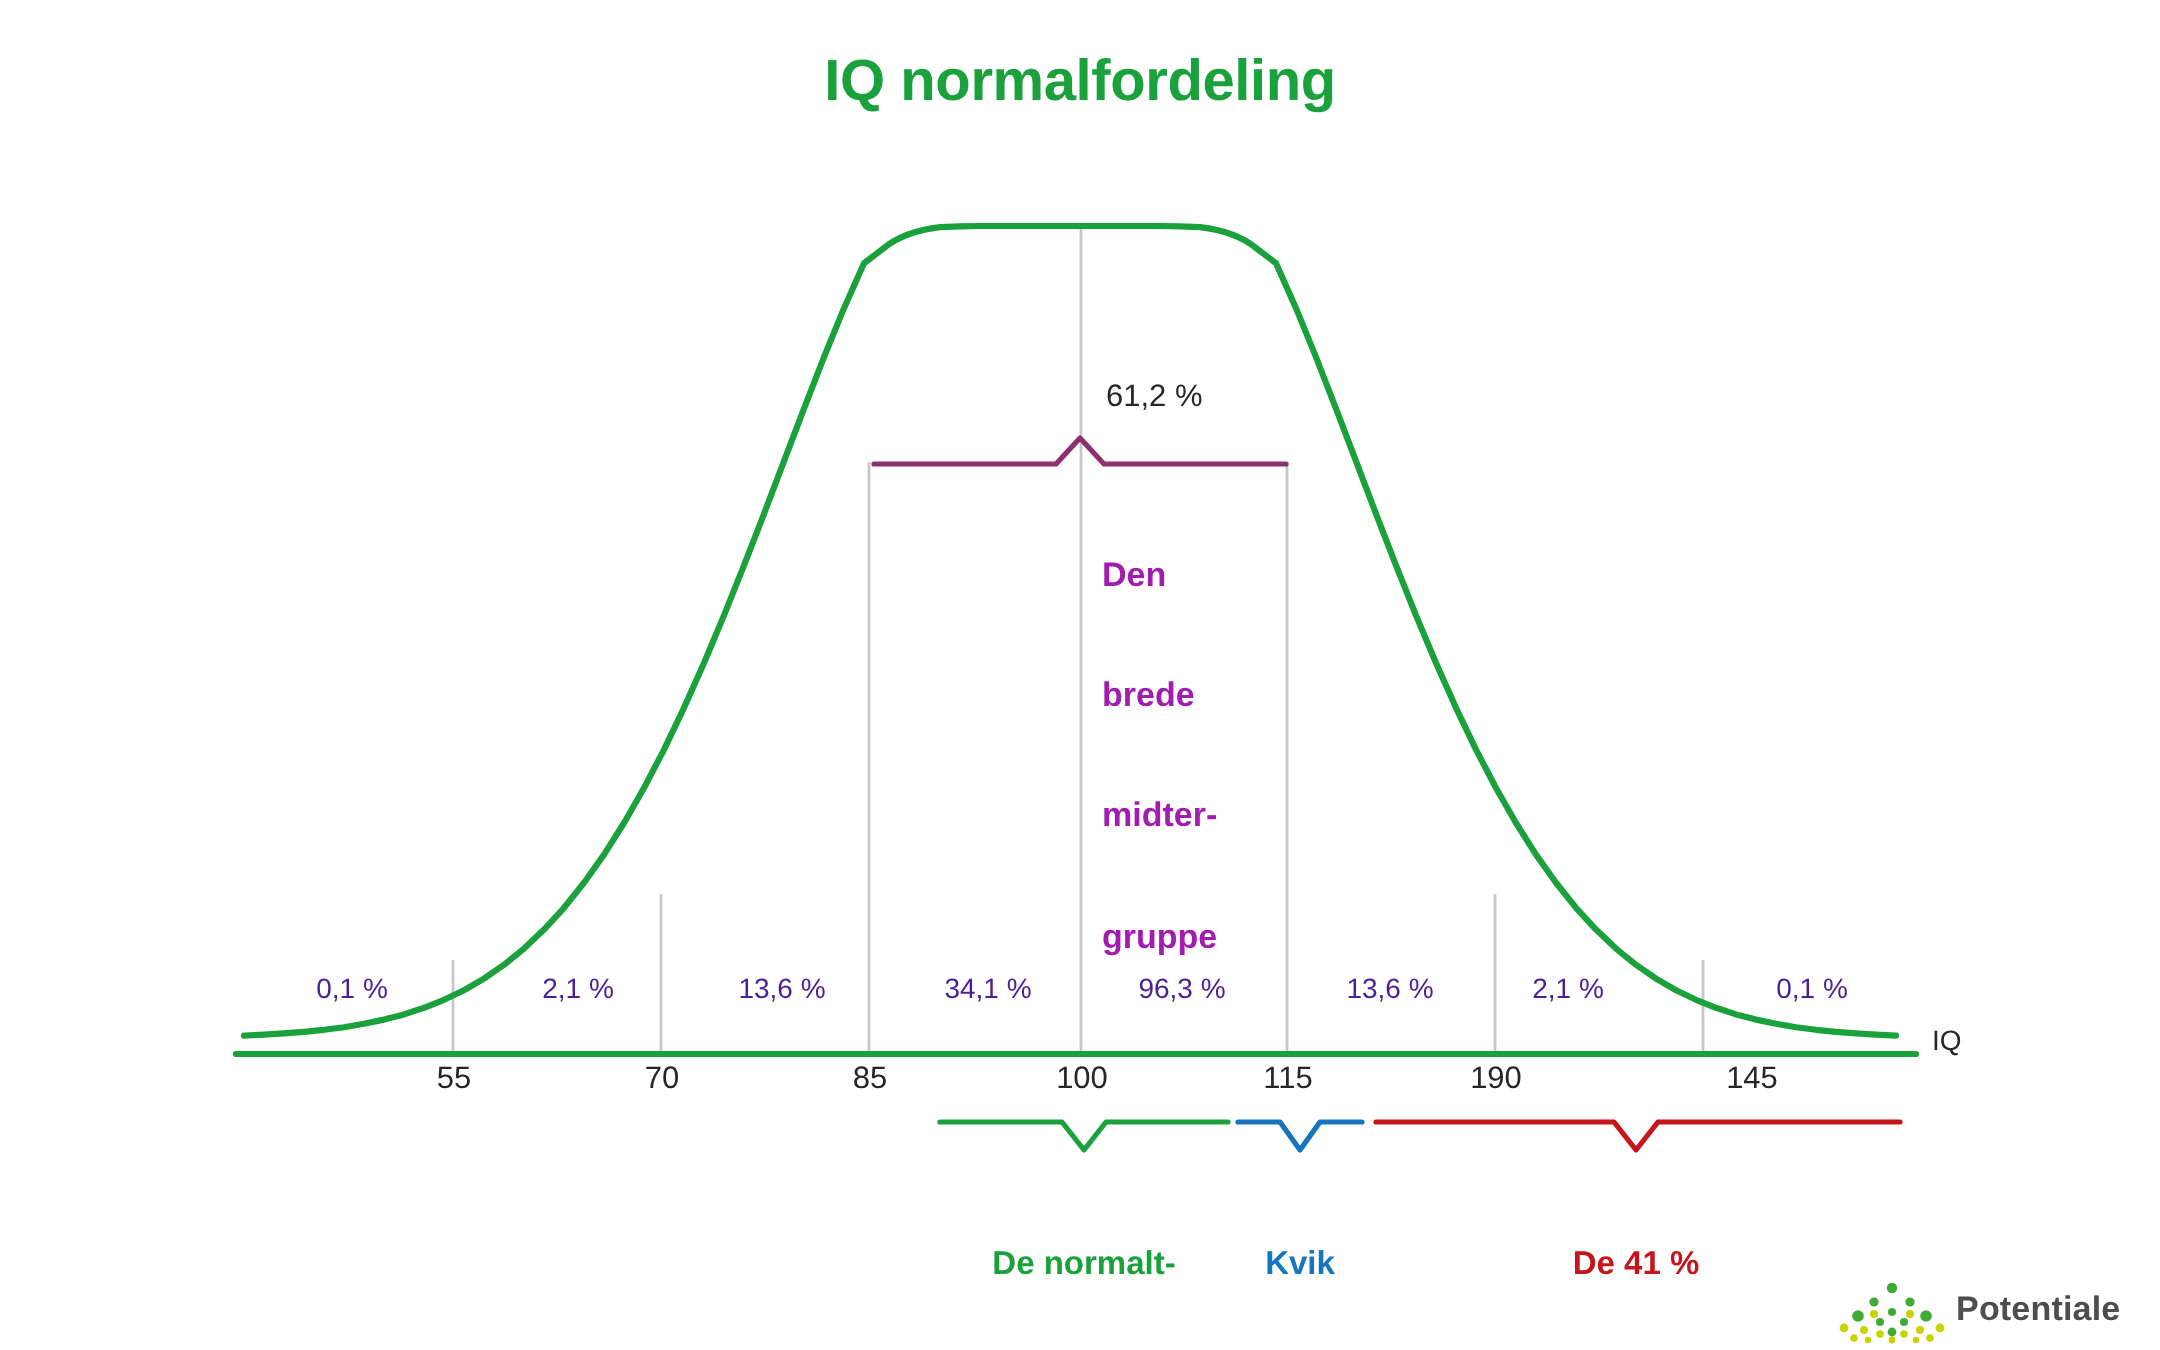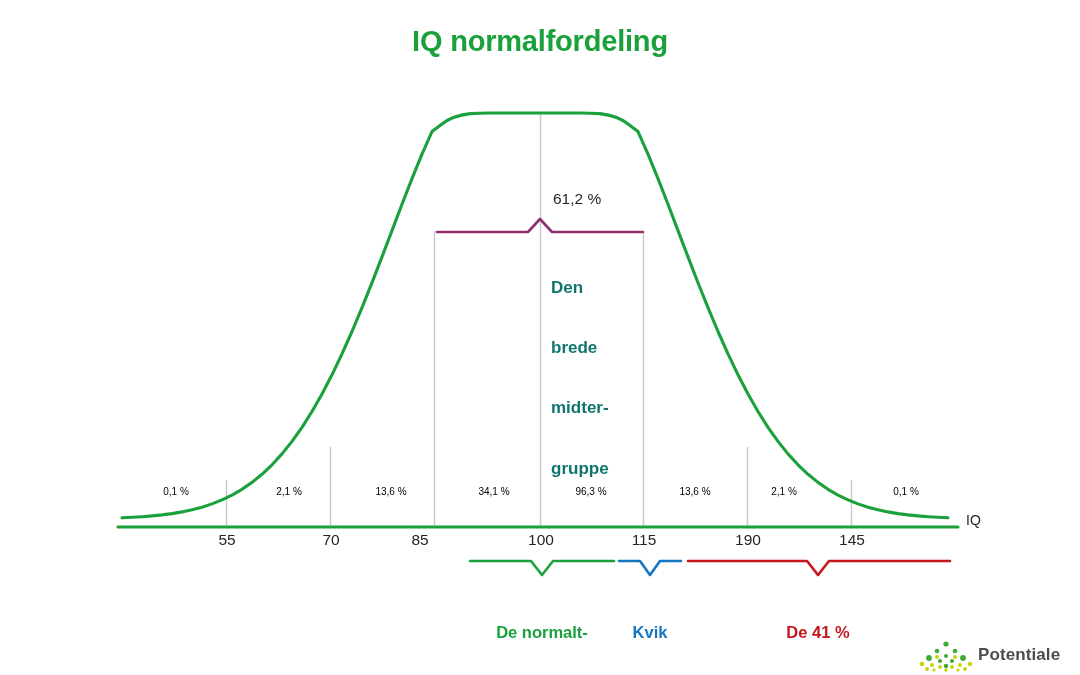--- a/index.html
+++ b/index.html
@@ -35,22 +35,22 @@
     left: 0;
     top: 24px;
     width: 1080px;
     text-align: center;
     font-size: 29px;
     font-weight: bold;
     color: #1aa13c;
     letter-spacing: -0.2px;
   }
   .pct-label {
-    font-size: 10px;
-    color: #000000;
+    font-size: 14px;
+    color: #4c1d95;
     text-align: center;
     transform: translateX(-50%);
     top: 486px;
   }
   .tick-label {
     font-size: 15.5px;
     color: #262626;
     text-align: left;
     transform: translateX(-50%);
     top: 531px;
@@ -64,21 +64,21 @@
   }
   #mid-pct-label {
     font-size: 15.5px;
     color: #262626;
     left: 553px;
     top: 190px;
   }
   #mid-group-label {
     font-size: 17px;
     font-weight: bold;
-    color: #0f766e;
+    color: #a21caf;
     left: 551px;
     top: 238px;
   }
   .bracket-label {
     font-size: 16.5px;
     font-weight: bold;
     text-align: center;
     transform: translateX(-50%);
     top: 584px;
   }
@@ -164,25 +164,25 @@
   <div class="txt pct-label" style="left:289px">2,1 %</div>
   <div class="txt pct-label" style="left:391px">13,6 %</div>
   <div class="txt pct-label" style="left:494px">34,1 %</div>
   <div class="txt pct-label" style="left:591px">96,3 %</div>
   <div class="txt pct-label" style="left:695px">13,6 %</div>
   <div class="txt pct-label" style="left:784px">2,1 %</div>
   <div class="txt pct-label" style="left:906px">0,1 %</div>
 
   <div class="txt tick-label" style="left:227px">55</div>
   <div class="txt tick-label" style="left:331px">70</div>
-  <div class="txt tick-label" style="left:420px">85</div>
+  <div class="txt tick-label" style="left:435px">85</div>
   <div class="txt tick-label" style="left:541px">100</div>
   <div class="txt tick-label" style="left:644px">115</div>
   <div class="txt tick-label" style="left:748px">190</div>
-  <div class="txt tick-label" style="left:852px">145</div>
+  <div class="txt tick-label" style="left:876px">145</div>
 
   <div class="txt" id="axis-name">IQ</div>
 
   <div class="txt" id="mid-pct-label">61,2 %</div>
 
   <div class="txt" id="mid-group-label">
     <div>Den</div>
     <div>brede</div>
     <div>midter-</div>
     <div>gruppe</div>

